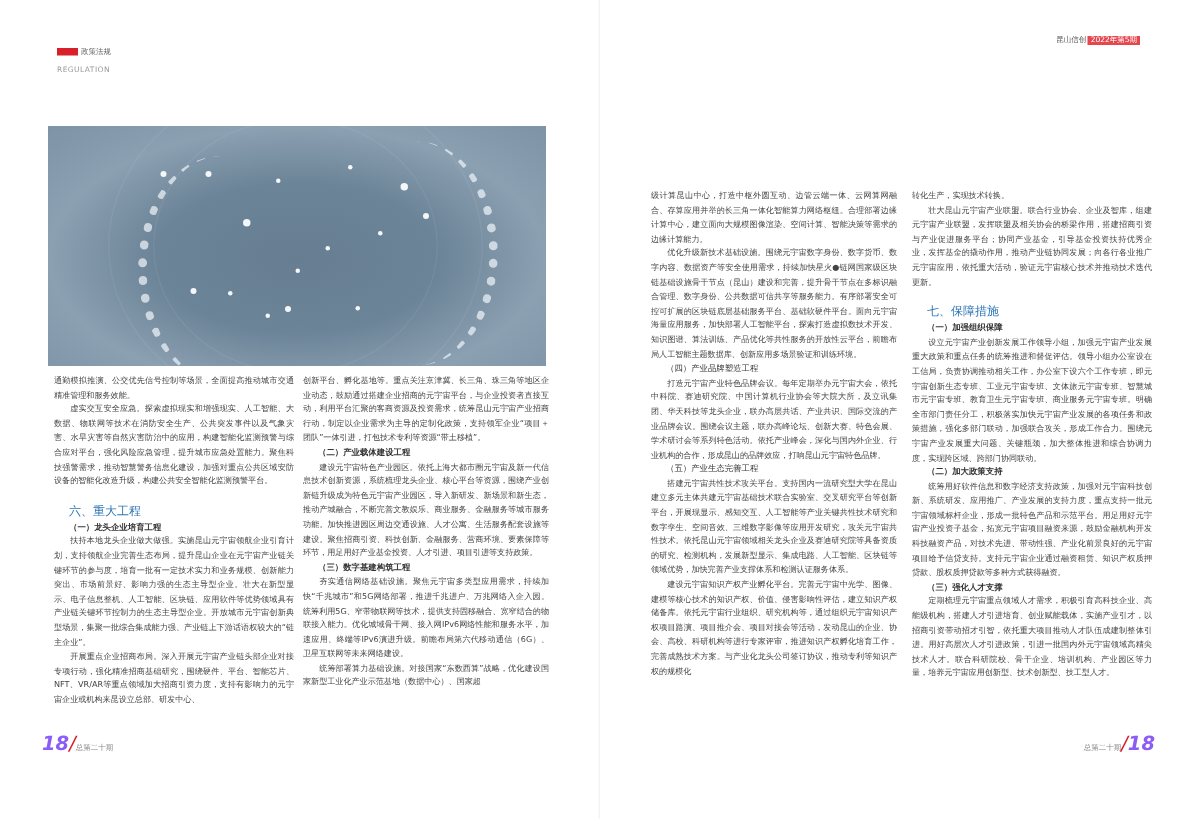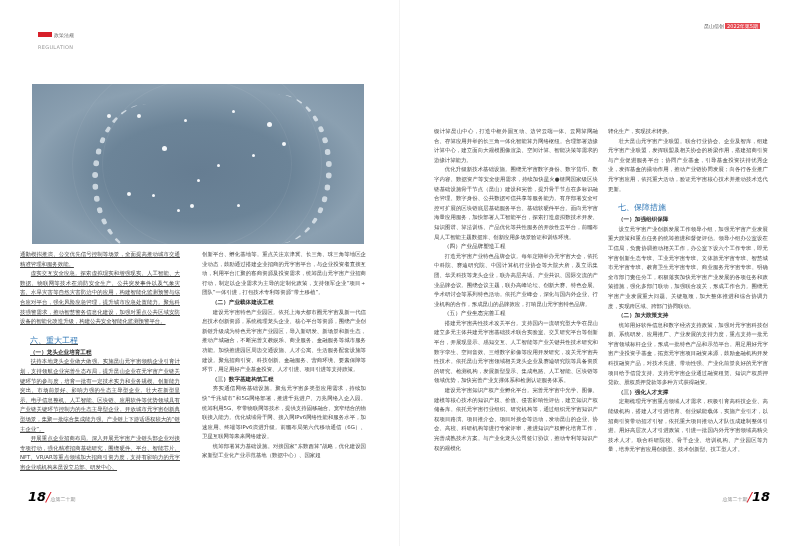--- a/index.html
+++ b/index.html
@@ -25,21 +25,21 @@
   .hero .arc { position:absolute; border-radius:50%; border:6px dotted rgba(240,245,250,0.7); }
 
   .col { position:absolute; font-size:5.4px; line-height:9.6px; color:#444; text-align:justify; }
   .col p { text-indent:2em; }
   .col p.noind { text-indent:0; }
   .h1 { font-size:8px; color:#2f77b6; margin:8px 0 2px 10px; line-height:11px; }
   .h2 { font-size:5.6px; font-weight:bold; color:#333; margin-left:10px; line-height:9.6px; }
   .h2.light { font-weight:normal; }
 
   .folio { position:absolute; bottom:42px; font-size:5px; color:#888; }
-  .folio .num { font-size:13px; font-weight:bold; font-style:italic; color:#000000; }
+  .folio .num { font-size:13px; font-weight:bold; font-style:italic; color:#8b5cf6; }
   .folio .slash { font-size:13px; font-style:italic; color:#d7202a; }
 </style>
 </head>
 <body>
 
 <div class="page page-left">
   <div class="section-tag">
     <span class="bar"></span><span class="cn">政策法规</span>
     <span class="en">REGULATION</span>
   </div>
@@ -59,21 +59,21 @@
     <div class="dot" style="left:95px;top:108px;width:4px;height:4px;"></div>
     <div class="dot" style="left:130px;top:62px;width:5px;height:5px;"></div>
     <div class="dot" style="left:165px;top:95px;width:3px;height:3px;"></div>
     <div class="dot" style="left:185px;top:80px;width:3px;height:3px;"></div>
     <div class="dot" style="left:220px;top:70px;width:3px;height:3px;"></div>
     <div class="dot" style="left:205px;top:120px;width:3px;height:3px;"></div>
     <div class="dot" style="left:145px;top:125px;width:3px;height:3px;"></div>
     <div class="dot" style="left:158px;top:120px;width:4px;height:4px;"></div>
   </div>
 
-  <div class="col" style="left:20px;top:250px;width:160px;text-decoration:underline;">
+  <div class="col" style="left:36px;top:250px;width:160px;">
     <p class="noind">通勤模拟推演、公交优先信号控制等场景，全面提高推动城市交通精准管理和服务效能。</p>
     <p>虚实交互安全应急。探索虚拟现实和增强现实、人工智能、大数据、物联网等技术在消防安全生产、公共突发事件以及气象灾害、水旱灾害等自然灾害防治中的应用，构建智能化监测预警与综合应对平台，强化风险应急管理，提升城市应急处置能力。聚焦科技强警需求，推动智慧警务信息化建设，加强对重点公共区域安防设备的智能化改造升级，构建公共安全智能化监测预警平台。</p>
     <div class="h1">六、重大工程</div>
     <div class="h2">（一）龙头企业培育工程</div>
     <p>扶持本地龙头企业做大做强。实施昆山元宇宙领航企业引育计划，支持领航企业完善生态布局，提升昆山企业在元宇宙产业链关键环节的参与度，培育一批有一定技术实力和业务规模、创新能力突出、市场前景好、影响力强的生态主导型企业。壮大在新型显示、电子信息整机、人工智能、区块链、应用软件等优势领域具有产业链关键环节控制力的生态主导型企业。开放城市元宇宙创新典型场景，集聚一批综合集成能力强、产业链上下游话语权较大的“链主企业”。</p>
     <p>开展重点企业招商布局。深入开展元宇宙产业链头部企业对接专项行动，强化精准招商基础研究，围绕硬件、平台、智能芯片、NFT、VR/AR等重点领域加大招商引资力度，支持有影响力的元宇宙企业或机构来昆设立总部、研发中心、</p>
   </div>
 
   <div class="col" style="left:202px;top:250px;width:164px;">
     <p class="noind">创新平台、孵化基地等。重点关注京津冀、长三角、珠三角等地区企业动态，鼓励通过搭建企业招商的元宇宙平台，与企业投资者直接互动，利用平台汇聚的客商资源及投资需求，统筹昆山元宇宙产业招商行动，制定以企业需求为主导的定制化政策，支持领军企业“项目＋团队”一体引进，打包技术专利等资源“带土移植”。</p>

